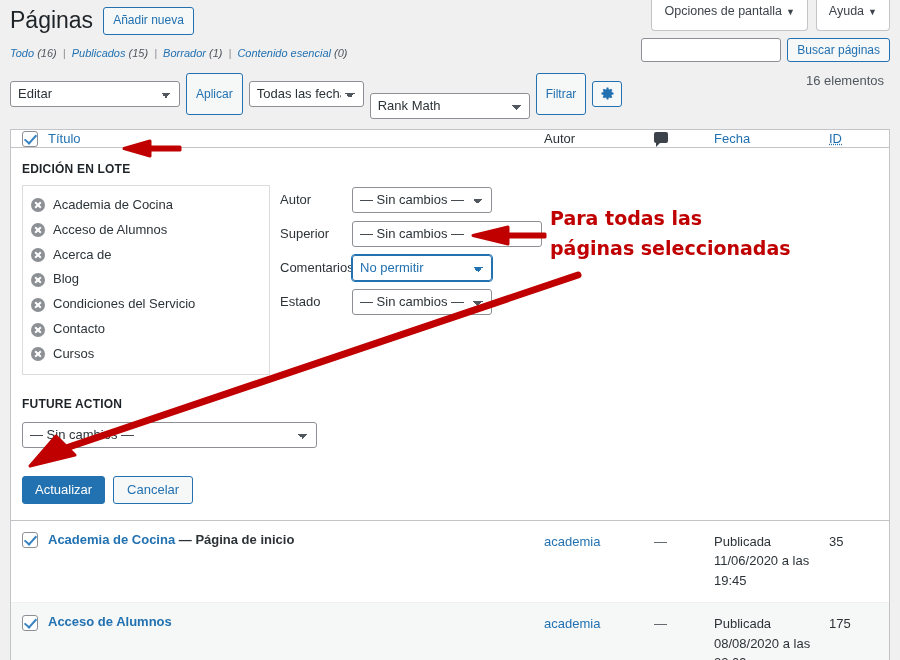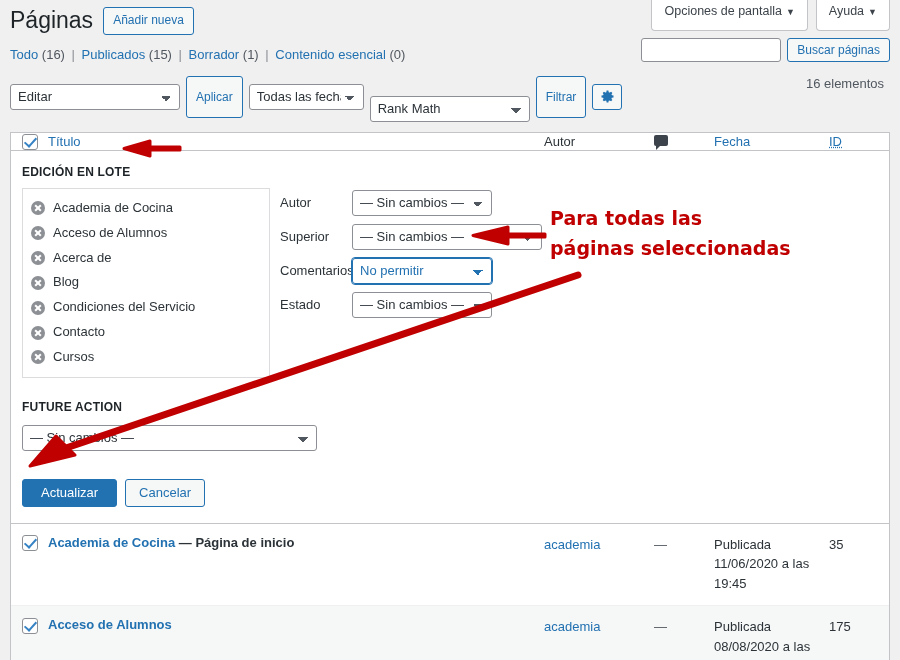--- a/index.html
+++ b/index.html
@@ -41,21 +41,21 @@
     background: #fff; border: 1px solid #c3c4c7; border-top: none;
     border-radius: 0 0 4px 4px;
     font-size: 12.5px; color: #3c434a;
     padding: 4px 12px 12px; cursor: pointer;
     white-space: nowrap;
   }
   .meta-btn .caret { font-size: 9px; margin-left: 4px; }
 
   
   .subsubsub {
-    margin: 11px 0 0 10px; font-size: 13px; color: #50575e;
+    margin: 11px 0 0 10px; font-size: 11px; color: #50575e; font-style: italic;
   }
   .subsubsub a { color: #2271b1; }
   .subsubsub .sep { color: #8c8f94; margin: 0 3px; }
   .subsubsub .count { color: #50575e; }
 
   
   .search-box {
     position: absolute; top: 38px; right: 10px;
     display: flex; gap: 6px; align-items: stretch;
   }
@@ -226,21 +226,21 @@
     letter-spacing: .2px; margin-bottom: 11px;
   }
   .sel-future { width: 295px; }
 
   .bulk-actions {
     margin-top: 28px; display: flex; gap: 8px;
   }
   .btn-primary {
     background: #2271b1; border: 1px solid #2271b1;
     color: #fff; font-size: 13px; border-radius: 3px;
-    padding: 5px 18px 6px; cursor: pointer; font-family: inherit;
+    padding: 5px 12px 6px; cursor: pointer; font-family: inherit;
   }
   .btn-cancel {
     background: #f6f7f7; border: 1px solid #2271b1;
     color: #2271b1; font-size: 13px; border-radius: 3px;
     padding: 5px 13px 6px; cursor: pointer; font-family: inherit;
   }
 
   
   .tbl-row {
     display: flex; padding: 11px 0 12px 11px;

